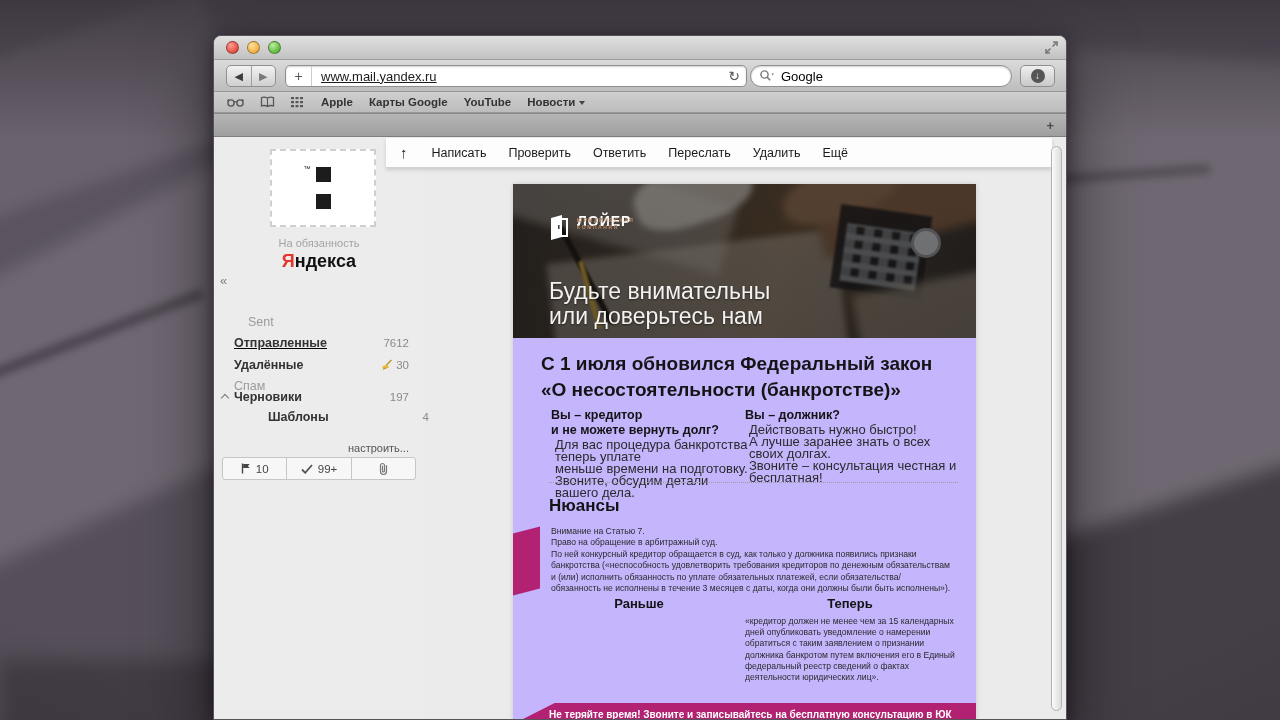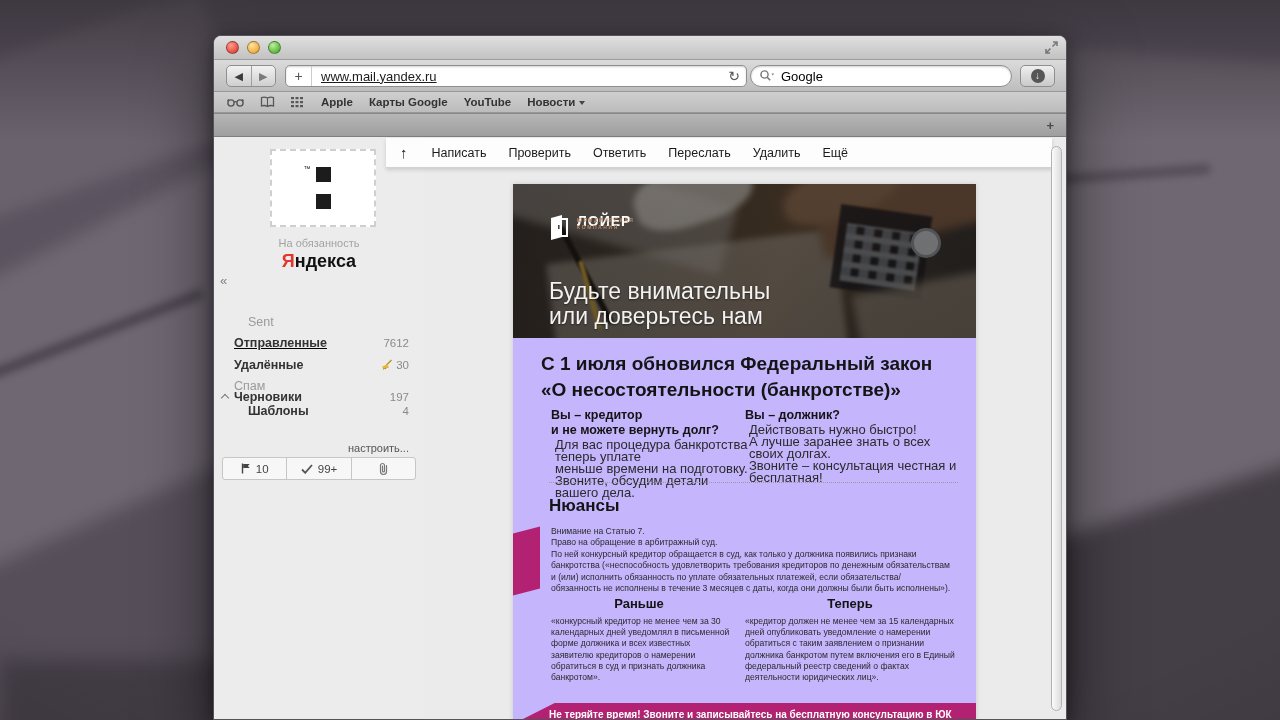--- a/index.html
+++ b/index.html
@@ -293,21 +293,21 @@
           </span>
         </div>
         <div class="srow dim lvl1" style="top:238px;">
           <span class="fname">Спам</span>
         </div>
         <div class="srow" style="top:249px;align-items:center;">
           <span class="chev"></span>
           <span class="fname" style="margin-left:20px;">Черновики</span>
           <span class="fcount">197</span>
         </div>
-        <div class="srow indent" style="top:263px;">
+        <div class="srow indent" style="top:269px;margin-left:20px;">
           <span class="fname">Шаблоны</span>
           <span class="fcount">4</span>
         </div>
 
         <div class="settings">настроить...</div>
 
         <div class="quick">
           <span class="qb">
             <svg width="10" height="11" viewBox="0 0 10 11">
                 <path d="M1.5 0.5v10" stroke="#444" stroke-width="1.4"></path>
@@ -389,21 +389,20 @@
         <div class="dotted"></div>
 
         <div class="nuances-title">Нюансы</div>
         <div class="ribbon"></div>
         <div class="nuances-body">Внимание на Статью 7.
 Право на обращение в арбитражный суд.
 По ней конкурсный кредитор обращается в суд, как только у должника появились признаки банкротства («неспособность удовлетворить требования кредиторов по денежным обязательствам и (или) исполнить обязанность по уплате обязательных платежей, если обязательства/ обязанность не исполнены в течение 3 месяцев с даты, когда они должны были быть исполнены»).</div>
 
         <div class="ba-head b1h">Раньше</div>
         <div class="ba-head b2h">Теперь</div>
-        <div class="ba-body b1b">«конкурсный кредитор не менее чем за 30 календарных дней уведомлял в письменной форме должника и всех известных заявителю кредиторов о намерении обратиться в суд и признать должника банкротом».</div>
         <div class="ba-body b2b">«кредитор должен не менее чем за 15 календарных дней опубликовать уведомление о намерении обратиться с таким заявлением о признании должника банкротом путем включения его в Единый федеральный реестр сведений о фактах деятельности юридических лиц».</div>
 
         <div class="efooter">
           <span>Не теряйте время! Звоните и записывайтесь на бесплатную консультацию в ЮК «ЛОЙЕР».</span>
         </div>
       </div>
 
     </div>
   </div>
 </div>

